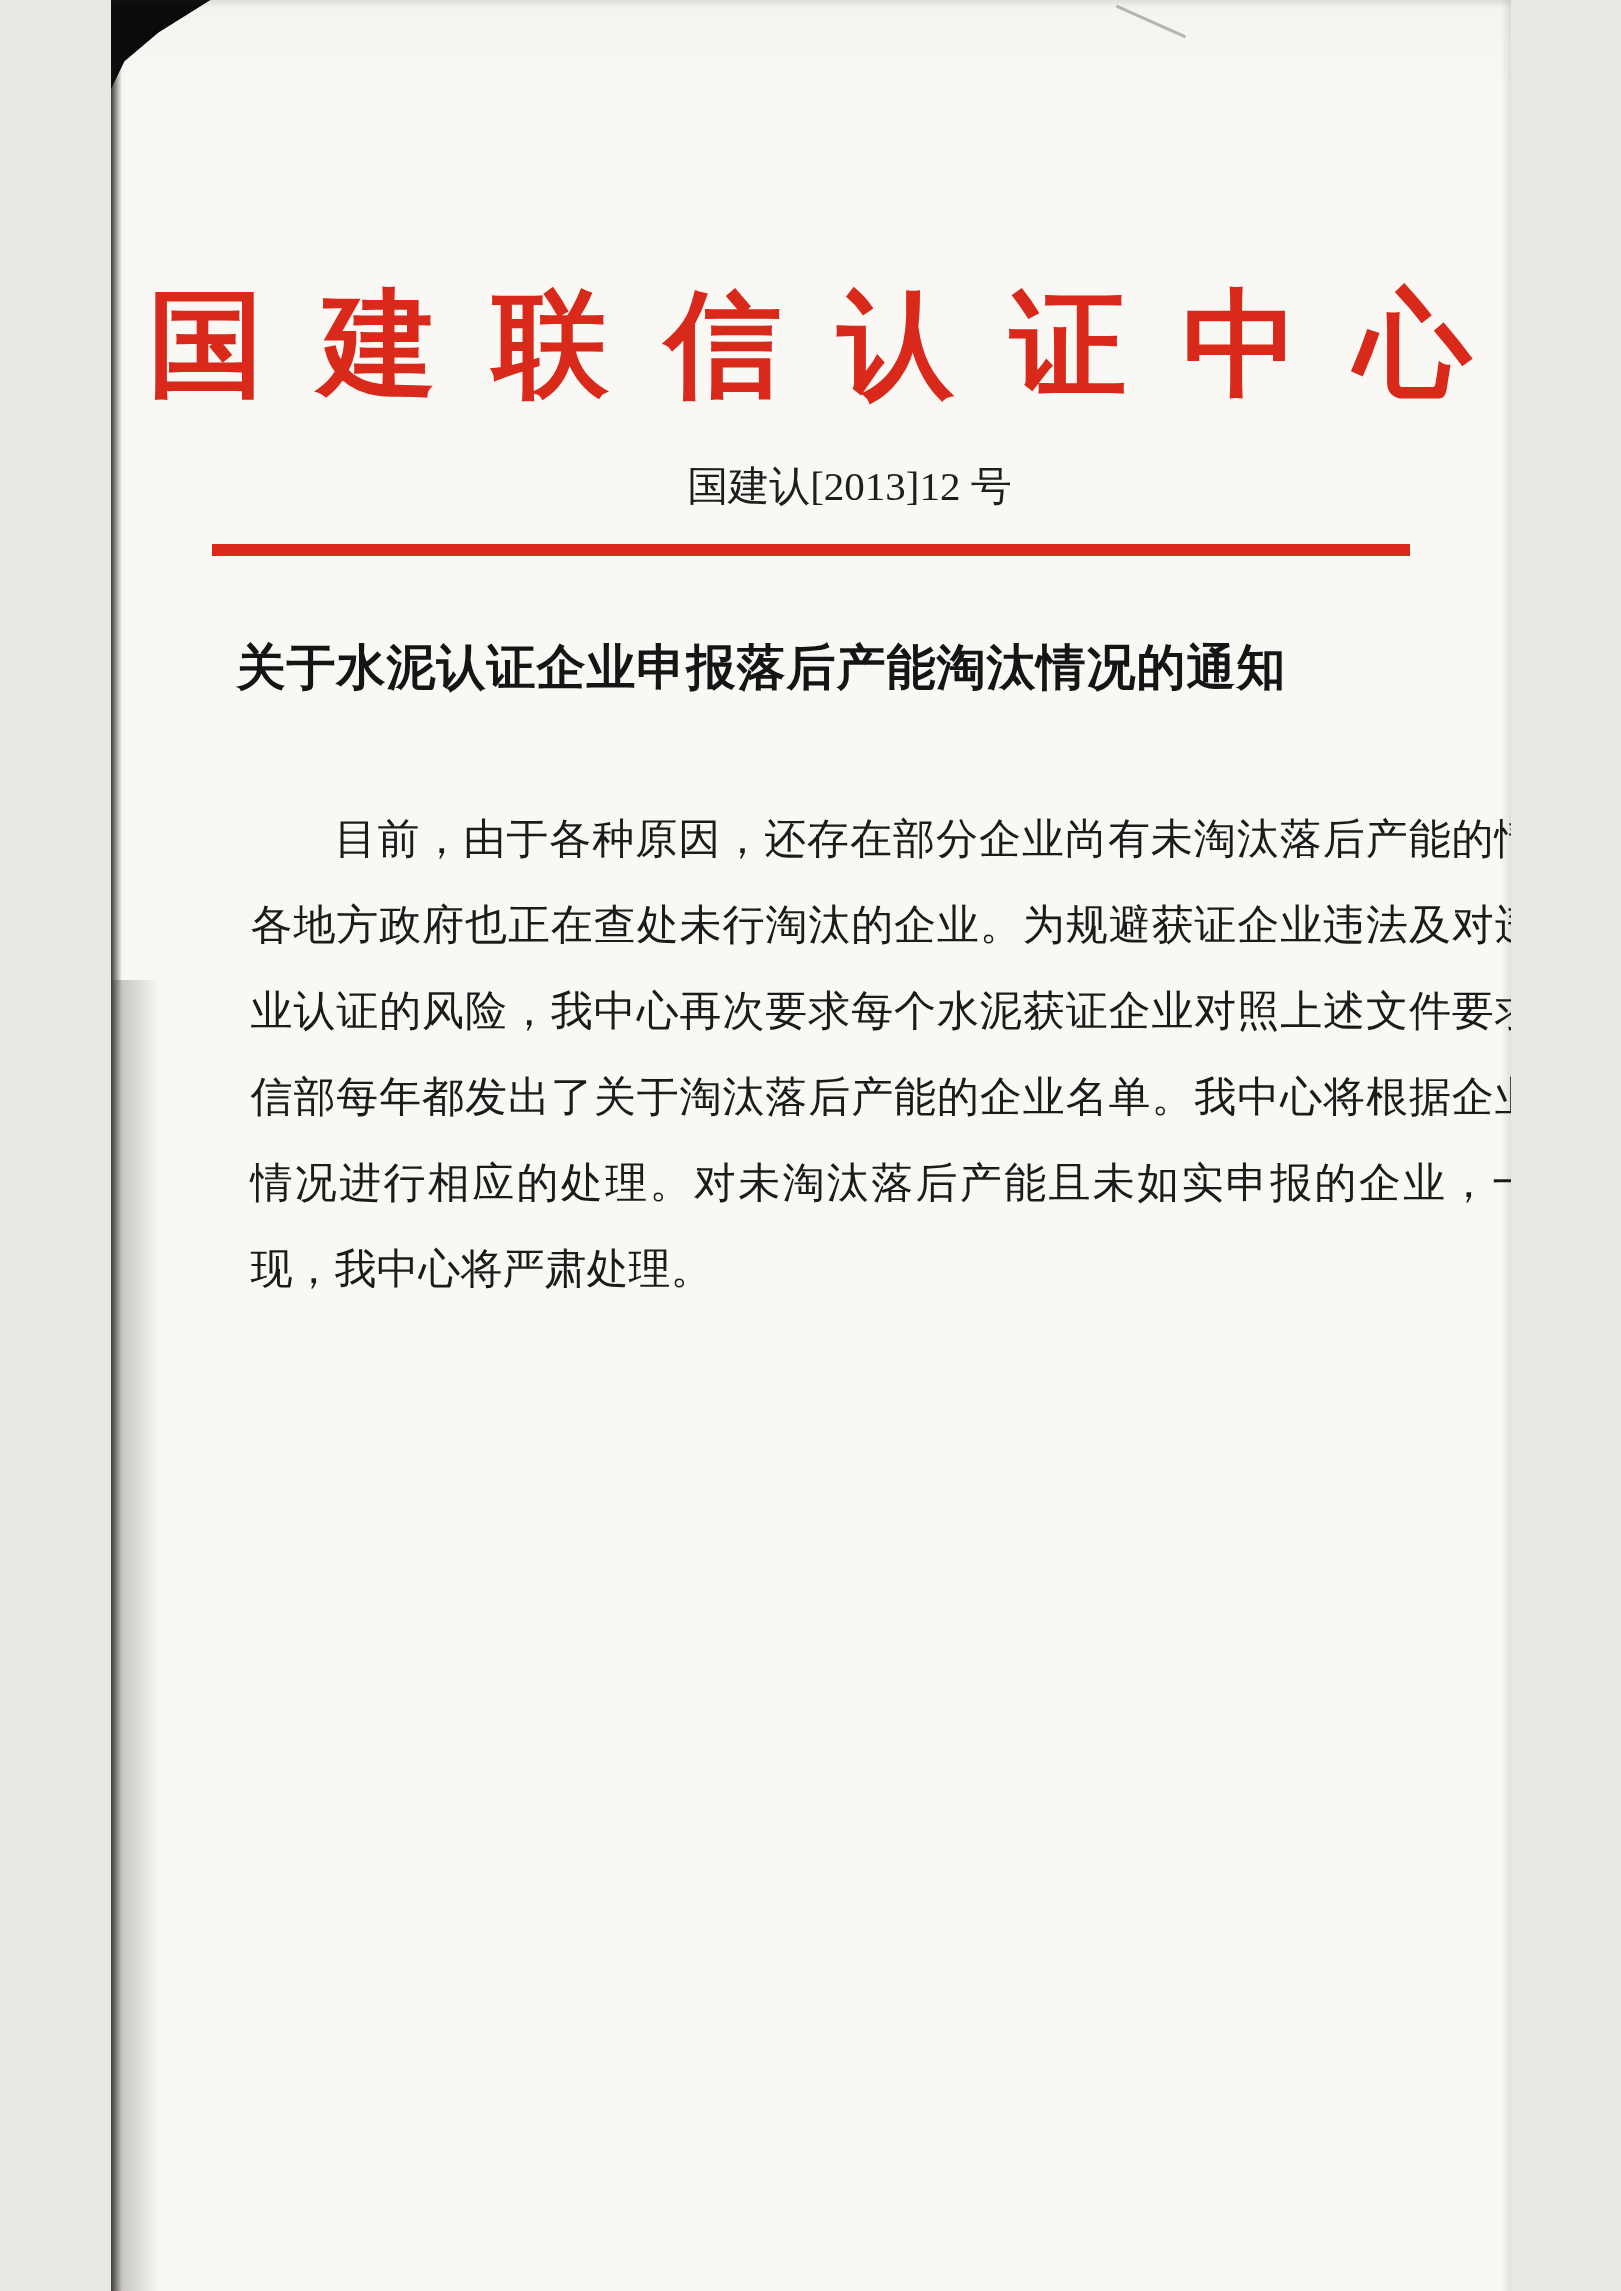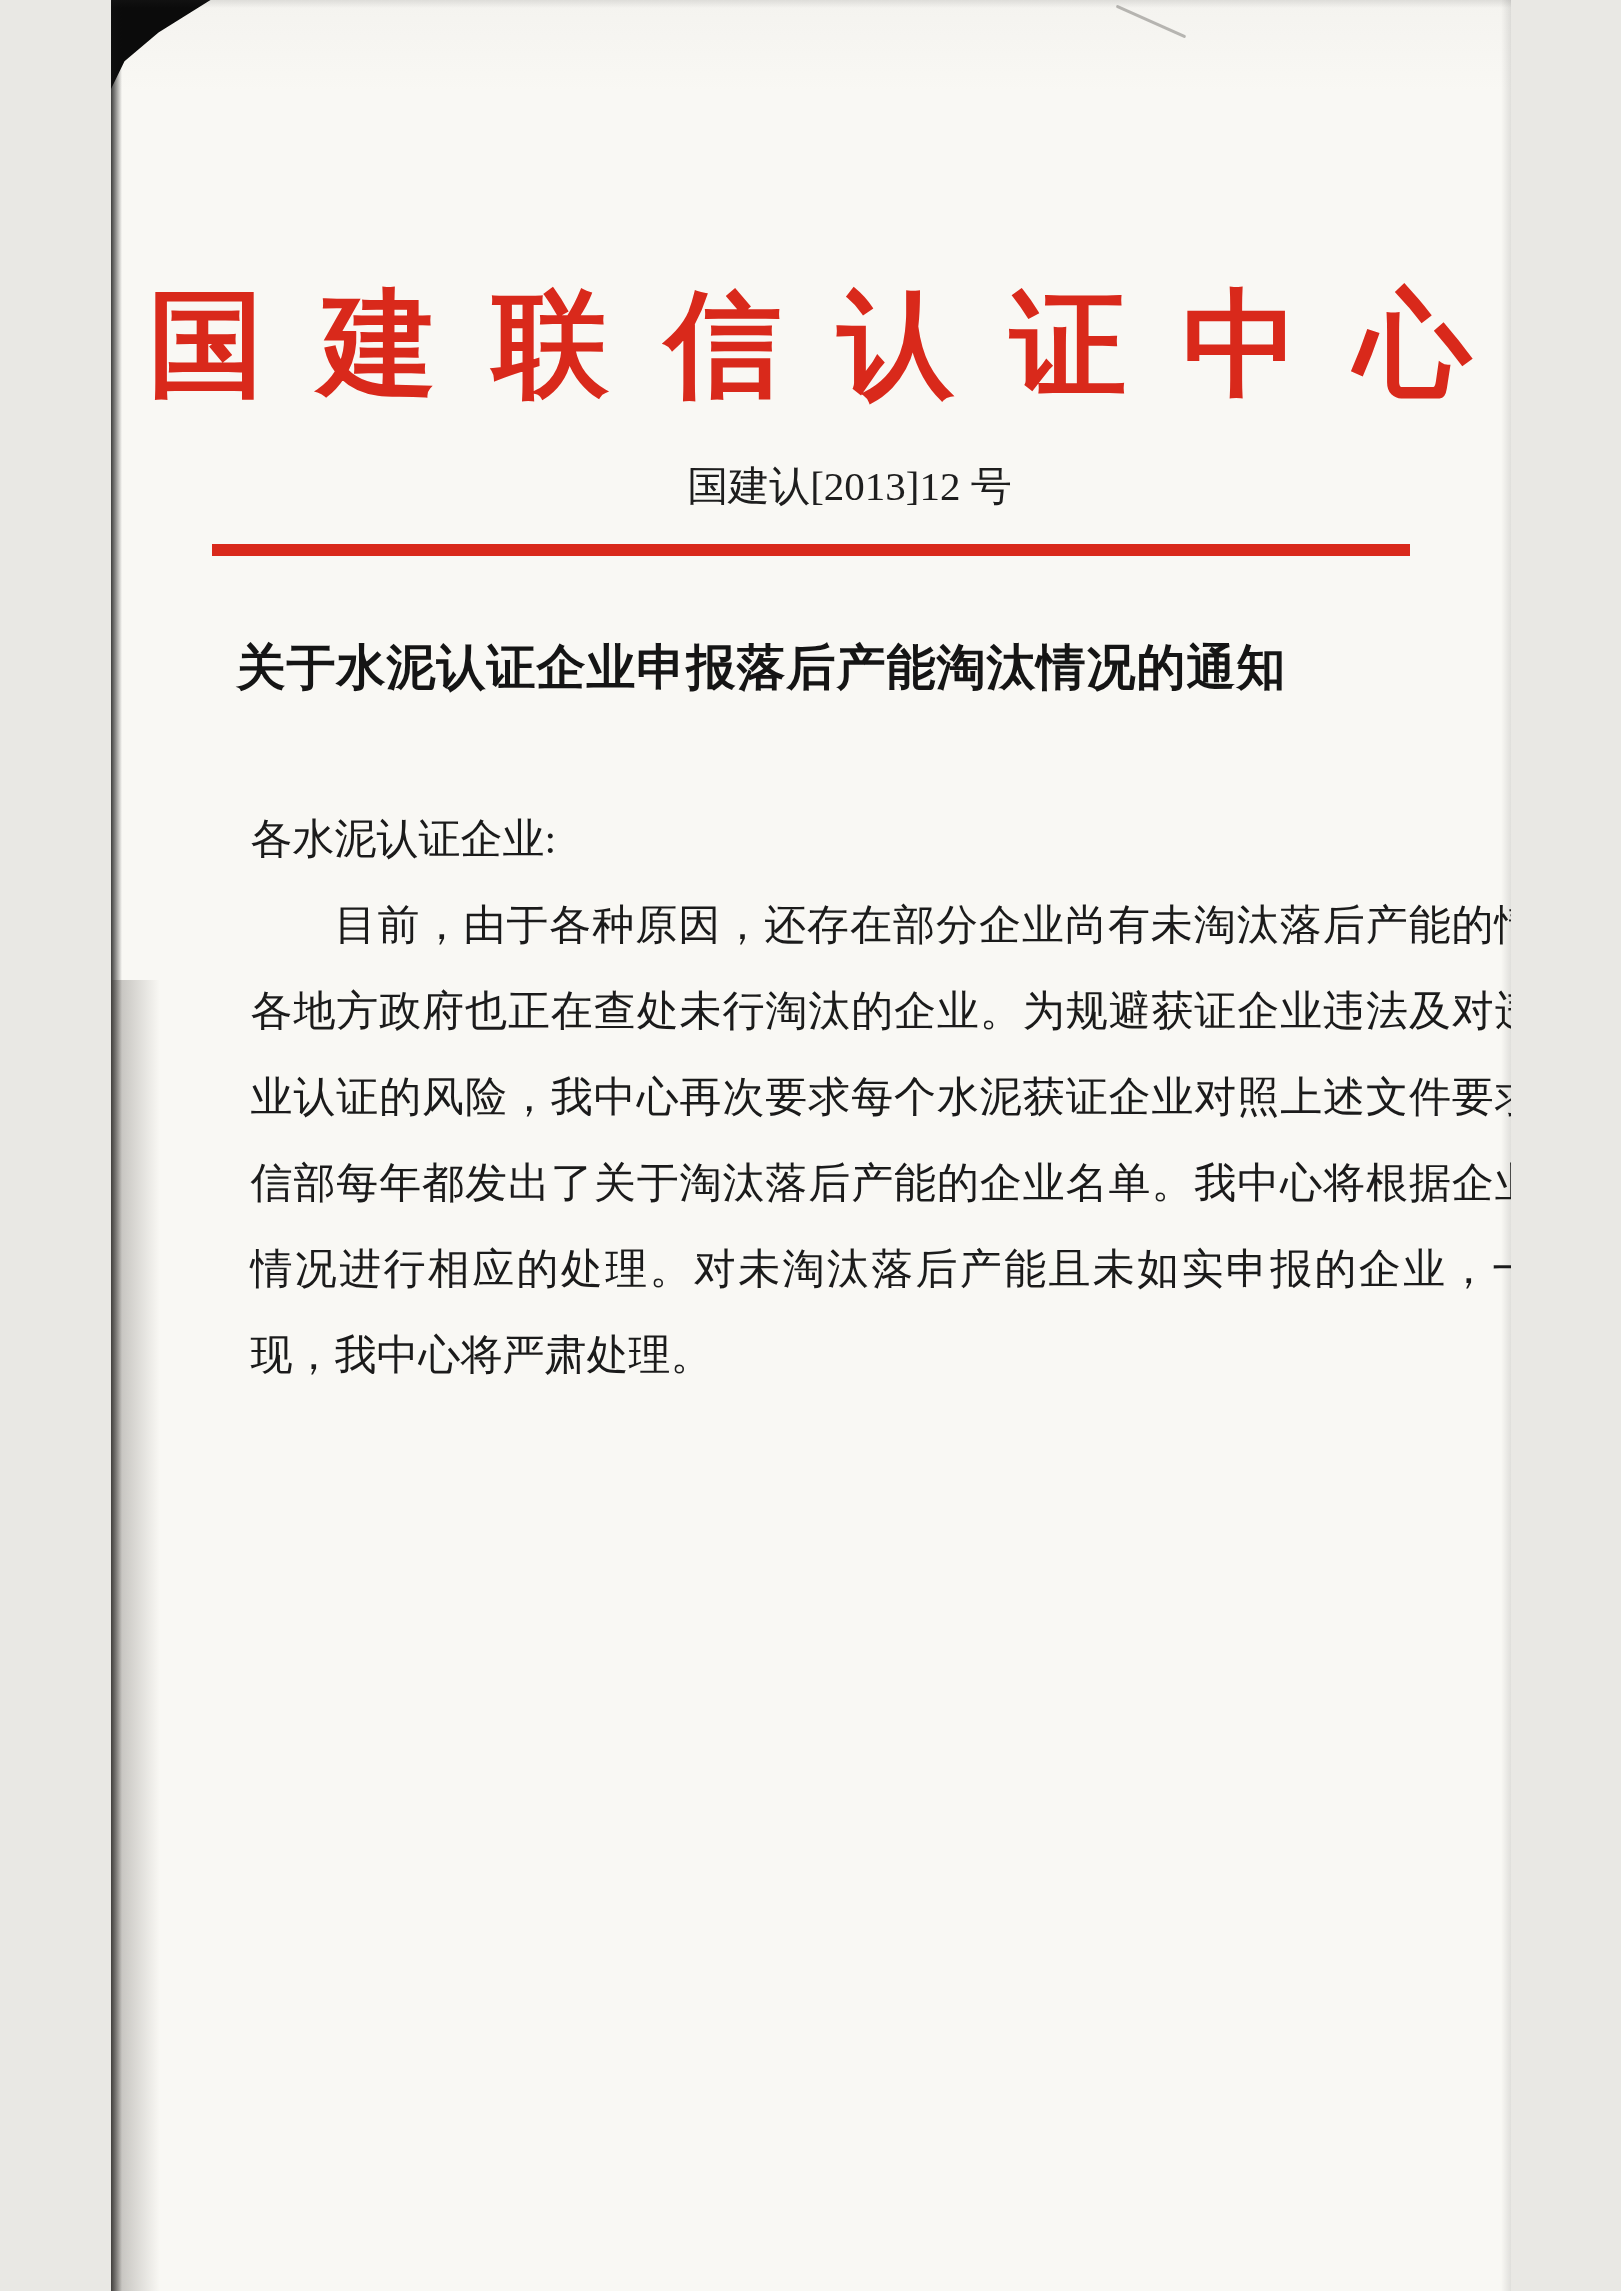--- a/index.html
+++ b/index.html
@@ -113,18 +113,17 @@
 
   <h1 class="org-name">国 建 联 信 认 证 中 心</h1>
 
   <div class="doc-number">国建认[2013]12 号</div>
 
   <div class="red-rule"></div>
 
   <h2 class="notice-title">关于水泥认证企业申报落后产能淘汰情况的通知</h2>
 
   <div class="body-text">
-    <p class="salutation">各水泥认证企业:</p>
     <p class="para">目前，由于各种原因，还存在部分企业尚有未淘汰落后产能的情况，各地方政府也正在查处未行淘汰的企业。为规避获证企业违法及对违法企业认证的风险，我中心再次要求每个水泥获证企业对照上述文件要求，工信部每年都发出了关于淘汰落后产能的企业名单。我中心将根据企业申报情况进行相应的处理。对未淘汰落后产能且未如实申报的企业，一经发现，我中心将严肃处理。</p>
   </div>
 
 </div>
 
 
 </body></html>

